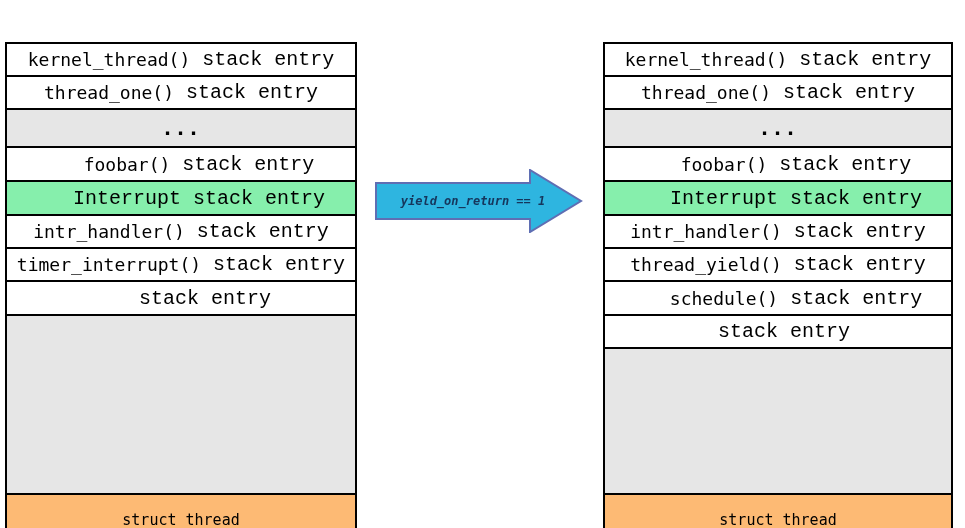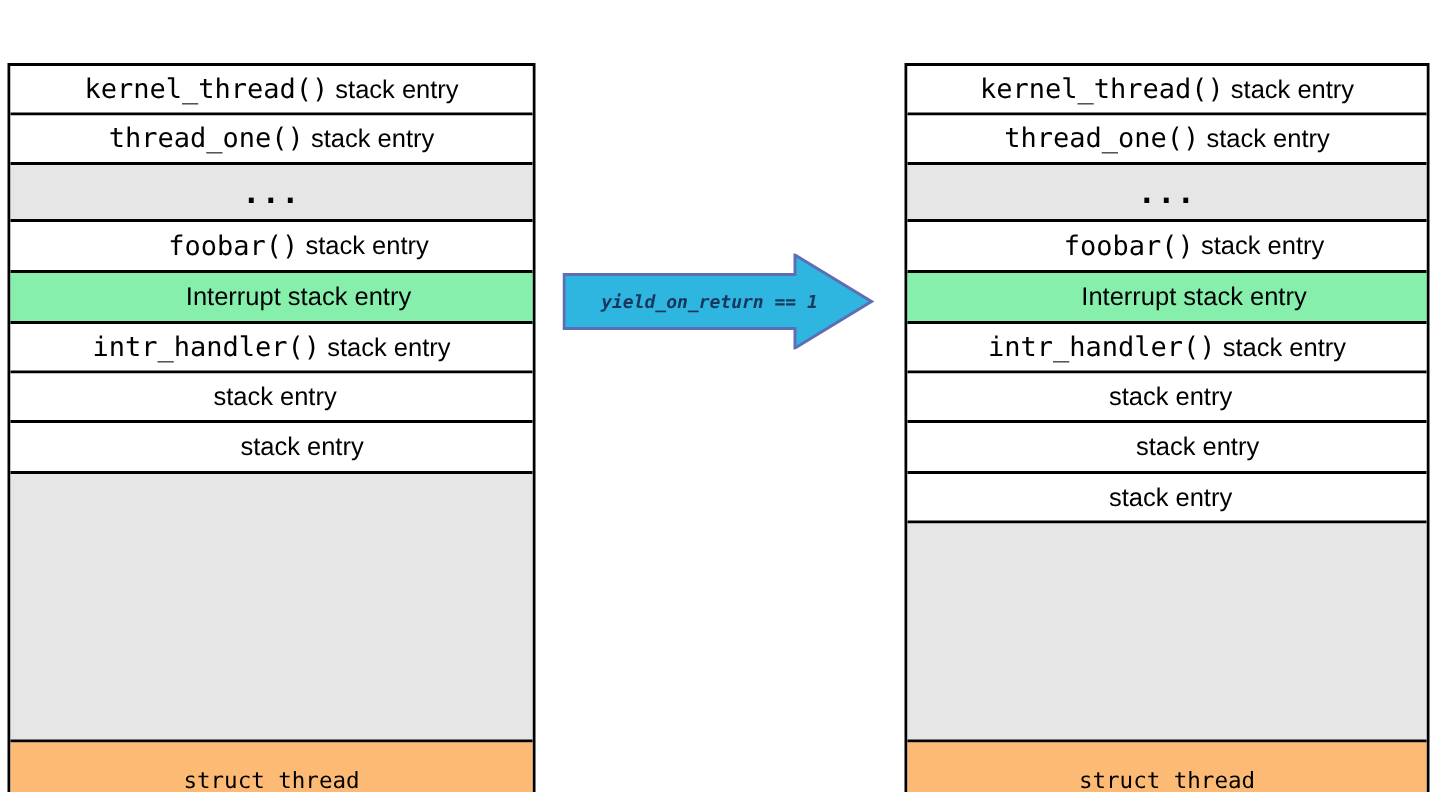--- a/index.html
+++ b/index.html
@@ -14,21 +14,21 @@
   }
   .stack.left  { left:5px;   width:352px; }
   .stack.right { left:603px; width:350px; }
   .row {
     box-sizing:border-box; border-bottom:2px solid #000;
     display:flex; align-items:center; justify-content:center;
     background:#ffffff; white-space:pre;
   }
   .h33 { height:33px; } .h34 { height:34px;padding-left:36px; } .h38 { height:38px; }
   .mono { font-family:"DejaVu Sans Mono", monospace; font-size:18px; color:#000; }
-  .sans { font-family:Liberation Sans, sans-serif; font-size:17px; color:#000; white-space:pre; }
+  .sans { font-family:Liberation Mono, monospace; font-size:20px; color:#000; white-space:pre; }
   .row.dots { background:#e6e6e6; }
   .row.dots .mono { font-weight:bold; font-size:20px; letter-spacing:1px; }
   .row.interrupt { background:#86efac; }
   .filler { flex:1; background:#e6e6e6; border-bottom:2px solid #000; }
   .row.struct { height:49px; border-bottom:none; background:#fdba74; }
   .row.struct .mono { font-size:15px; }
   .arrow-svg { position:absolute; left:375px; top:169px; width:208px; height:64px; }
   .arrow-label {
     position:absolute; left:398px; top:183px; width:150px; height:36px;
     display:flex; align-items:center; justify-content:center;
@@ -54,21 +54,21 @@
     <div class="row h34">
       <span class="mono">foobar()</span><span class="sans"> stack entry</span>
     </div>
     <div class="row h34 interrupt">
       <span class="mono"></span><span class="sans">Interrupt stack entry</span>
     </div>
     <div class="row h33">
       <span class="mono">intr_handler()</span><span class="sans"> stack entry</span>
     </div>
     <div class="row h33">
-      <span class="sans"> stack entry</span>
+      <span class="mono">timer_interrupt()</span><span class="sans"> stack entry</span>
     </div>
     <div class="row h34">
       <span class="sans"> stack entry</span>
     </div>
     <div class="filler"></div>
     <div class="row struct">
       <span class="mono">struct thread</span>
     </div>
   </div>
 
@@ -90,24 +90,24 @@
     <div class="row h34">
       <span class="mono">foobar()</span><span class="sans"> stack entry</span>
     </div>
     <div class="row h34 interrupt">
       <span class="mono"></span><span class="sans">Interrupt stack entry</span>
     </div>
     <div class="row h33">
       <span class="mono">intr_handler()</span><span class="sans"> stack entry</span>
     </div>
     <div class="row h33">
-      <span class="sans"> stack entry</span>
+      <span class="mono">thread_yield()</span><span class="sans"> stack entry</span>
     </div>
     <div class="row h34">
-      <span class="sans"> stack entry</span>
+      <span class="mono">schedule()</span><span class="sans"> stack entry</span>
     </div>
     <div class="row h33">
       <span class="sans"> stack entry</span>
     </div>
     <div class="filler"></div>
     <div class="row struct">
       <span class="mono">struct thread</span>
     </div>
   </div>
 

